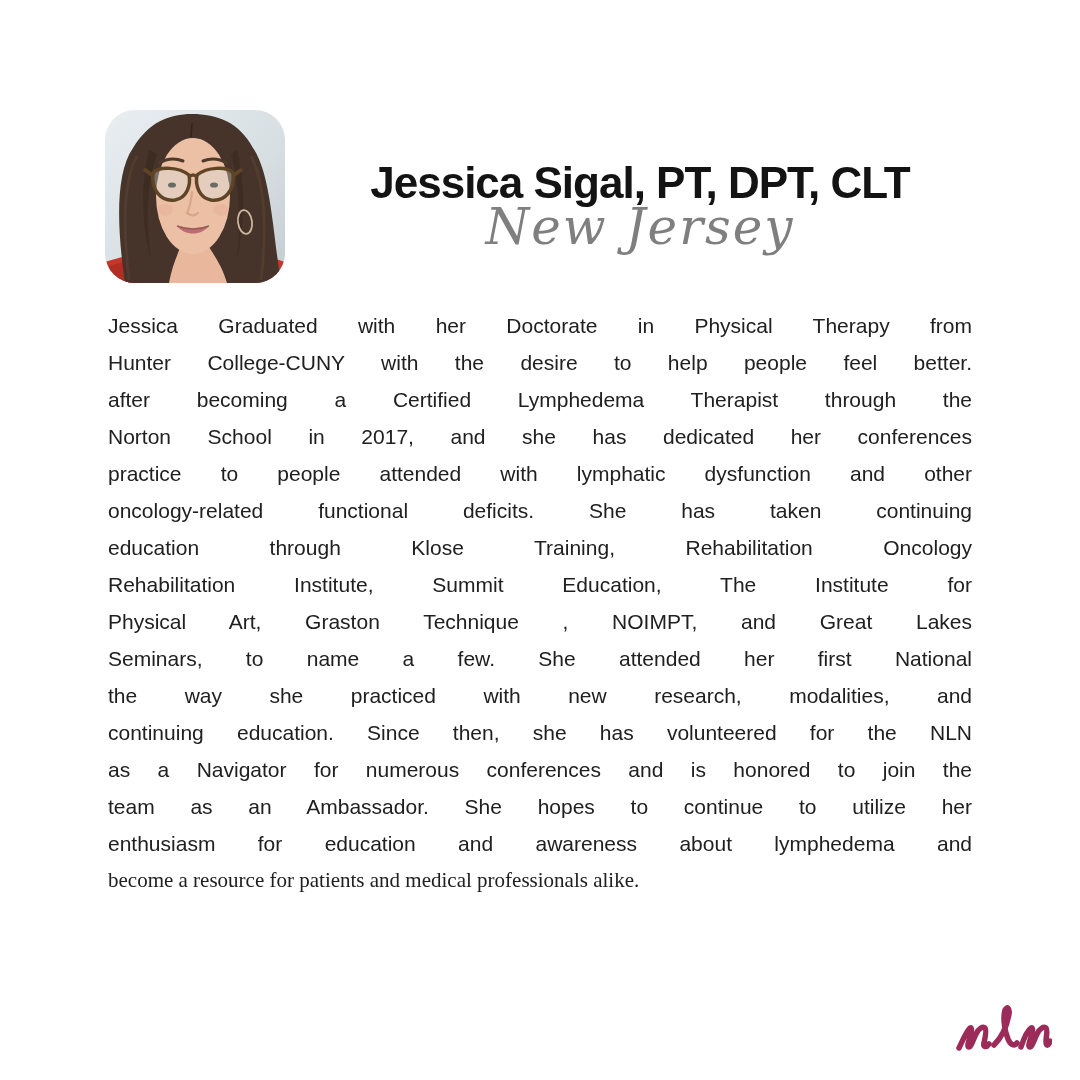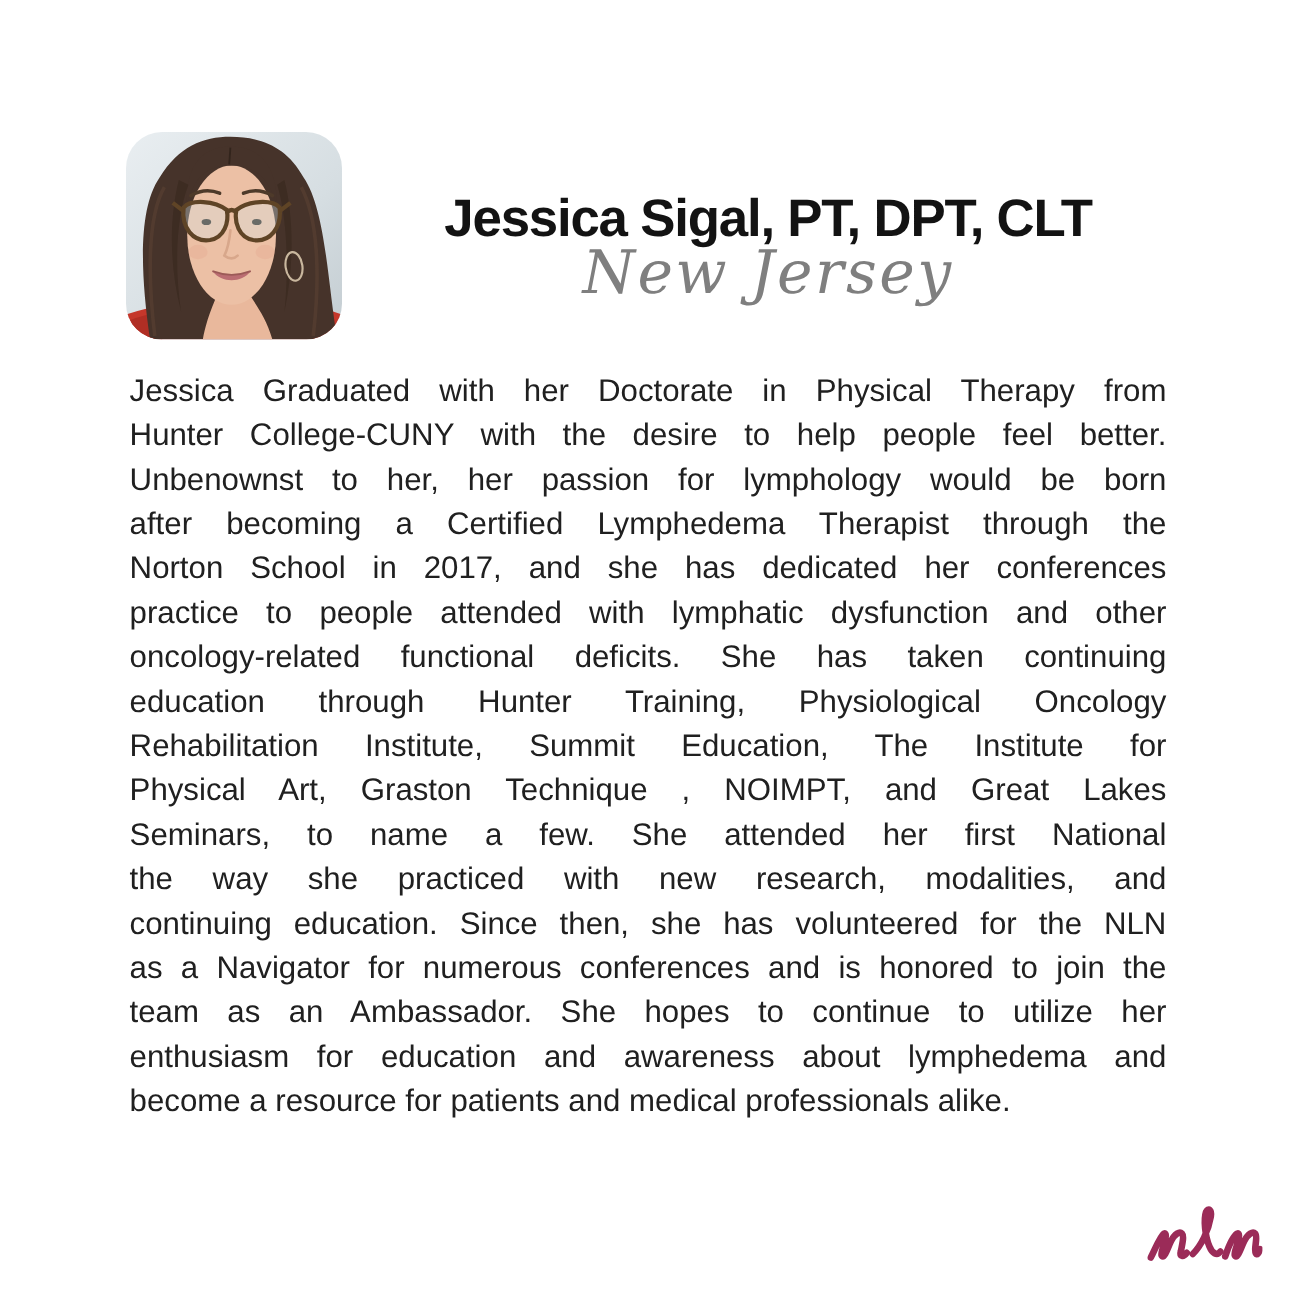--- a/index.html
+++ b/index.html
@@ -49,30 +49,31 @@
     font-size: 50px;
     letter-spacing: 2px;
     color: #7f7f7f;
     margin-top: 17px;
   }
   .bio {
     position: absolute;
     left: 108px;
     top: 307px;
     width: 864px;
-    font-size: 26px;
+    font-size: 21px;
     color: #202020;
   }
   .bio .bio-line {
     line-height: 37px;
     text-align: justify;
     text-align-last: justify;
   }
   .bio .bio-line:last-child {
     text-align-last: left;
+    font-family: Liberation Serif, serif;
   }
   .logo {
     position: absolute;
     left: 956px;
     top: 1000px;
     width: 96px;
     height: 56px;
   }
   .logo svg { display: block; }
 </style>
@@ -135,26 +136,25 @@
     </svg>
   </div>
 
   <h1 class="title">Jessica Sigal, PT, DPT, CLT</h1>
 
   <div class="location-script">New Jersey</div>
 
   <div class="bio">
       <div class="bio-line">Jessica Graduated with her Doctorate in Physical Therapy from</div>
       <div class="bio-line">Hunter College-CUNY with the desire to help people feel better.</div>
-      <div class="bio-line">Unbenownst to her, her passion for lymphology would be born</div>
       <div class="bio-line">after becoming a Certified Lymphedema Therapist through the</div>
       <div class="bio-line">Norton School in 2017, and she has dedicated her conferences</div>
       <div class="bio-line">practice to people attended with lymphatic dysfunction and other</div>
       <div class="bio-line">oncology-related functional deficits. She has taken continuing</div>
-      <div class="bio-line">education through Hunter Training, Physiological Oncology</div>
+      <div class="bio-line">education through Klose Training, Rehabilitation Oncology</div>
       <div class="bio-line">Rehabilitation Institute, Summit Education, The Institute for</div>
       <div class="bio-line">Physical Art, Graston Technique , NOIMPT, and Great Lakes</div>
       <div class="bio-line">Seminars, to name a few. She attended her first National</div>
       <div class="bio-line">the way she practiced with new research, modalities, and</div>
       <div class="bio-line">continuing education. Since then, she has volunteered for the NLN</div>
       <div class="bio-line">as a Navigator for numerous conferences and is honored to join the</div>
       <div class="bio-line">team as an Ambassador. She hopes to continue to utilize her</div>
       <div class="bio-line">enthusiasm for education and awareness about lymphedema and</div>
       <div class="bio-line">become a resource for patients and medical professionals alike.</div>
     </div>

